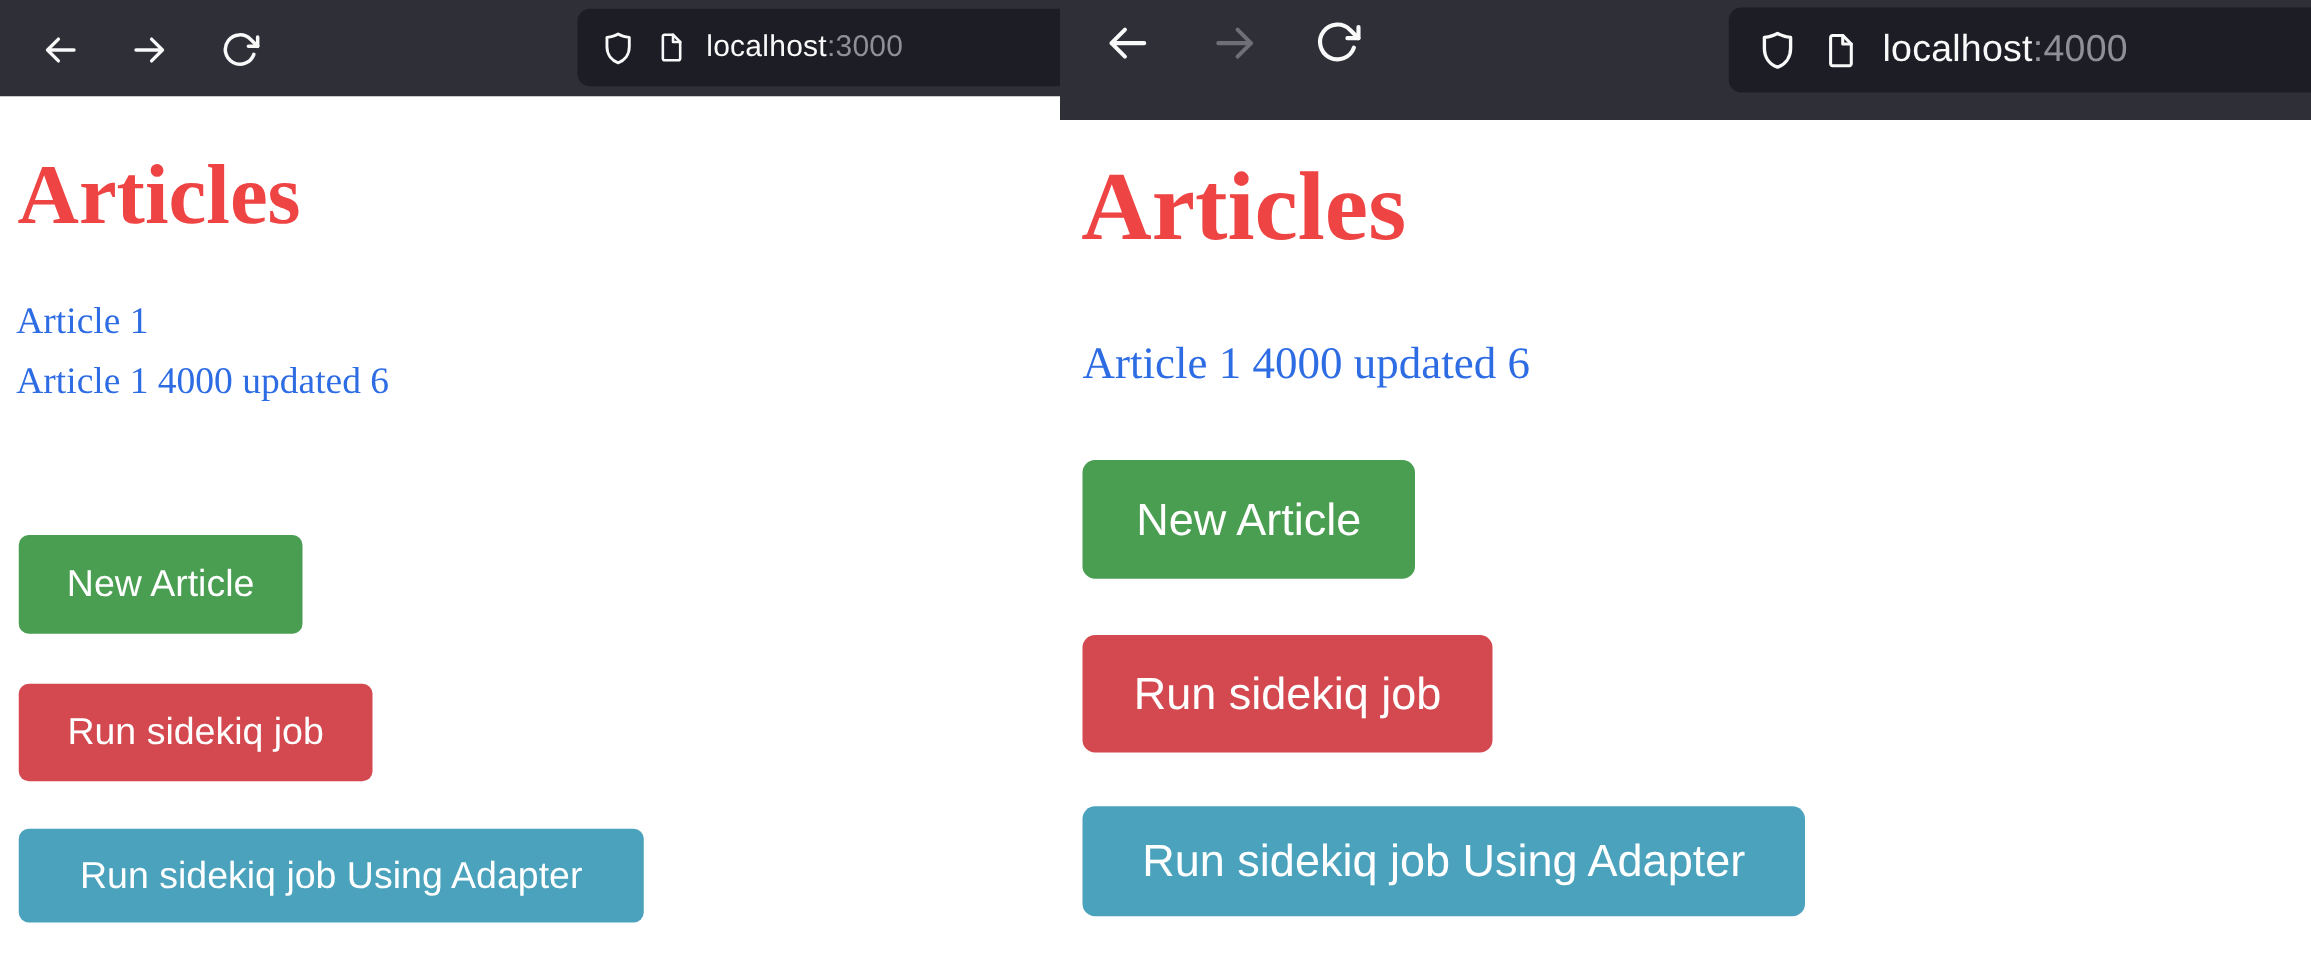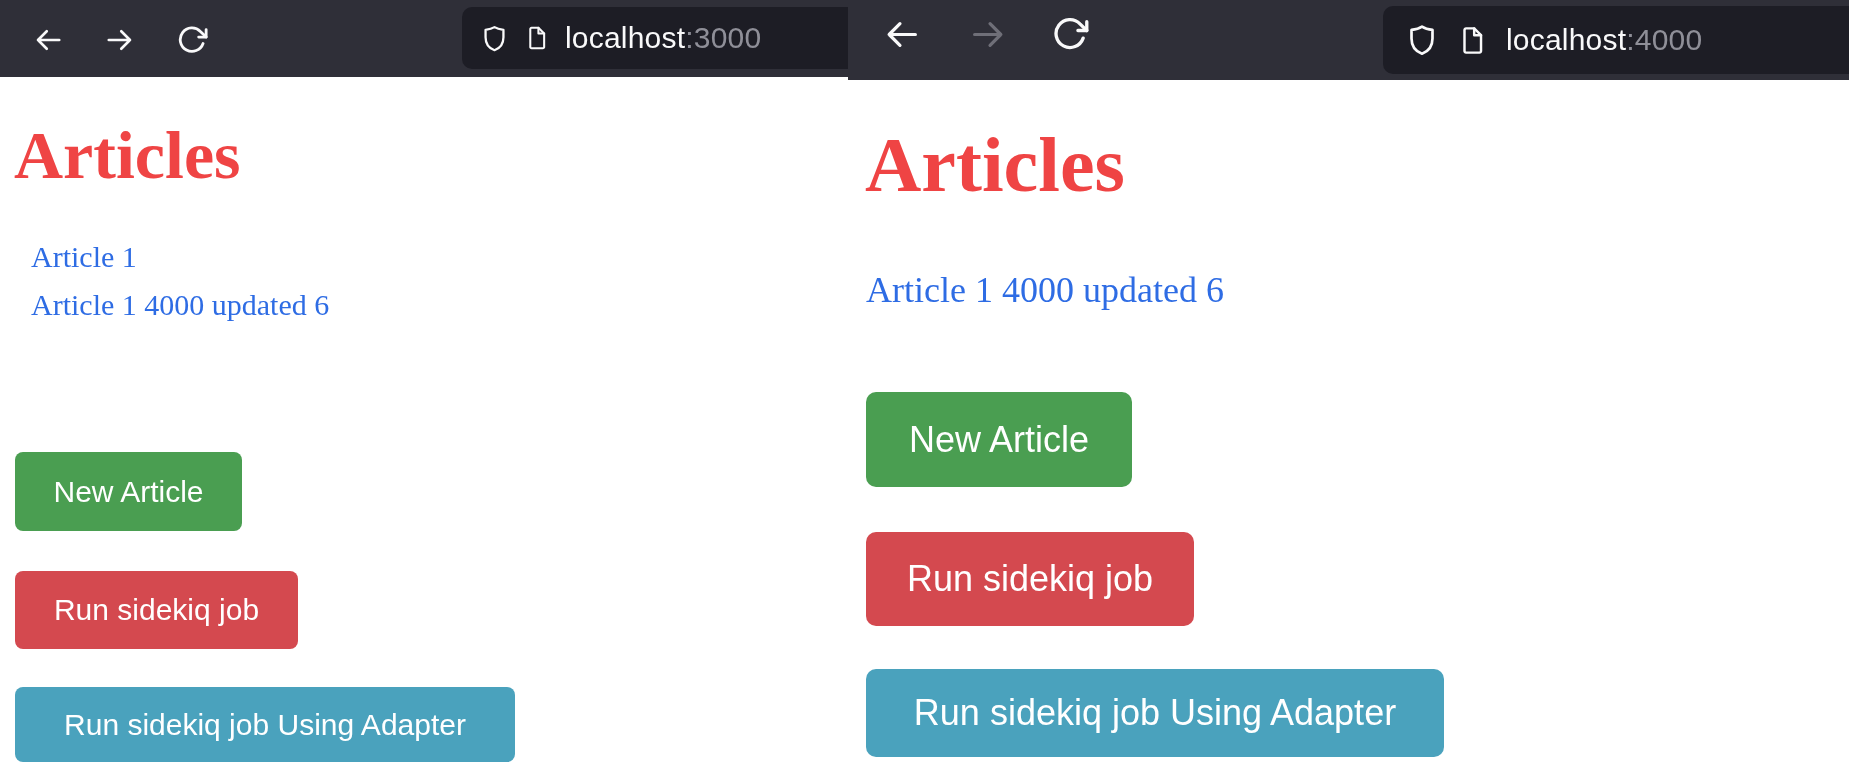--- a/index.html
+++ b/index.html
@@ -9,21 +9,21 @@
     overflow:hidden; background:#fff;
     font-family:"Liberation Sans", sans-serif;
   }
   .pane { position:absolute; top:0; height:774px; overflow:hidden; background:#fff; }
   .pane-left  { left:0;   width:848px; }
   .pane-right { left:848px; width:1001px; }
 
   
   .toolbar { position:absolute; left:0; right:0; top:0; background:#2f2f38; }
   .pane-left  .toolbar { height:77px; }
-  .pane-right .toolbar { height:80px; }
+  .pane-right .toolbar { height:96px; }
 
   .navbtn { position:absolute; color:#f9f9fa; cursor:pointer; }
   .navbtn.disabled { color:#6f6f78; }
   .navbtn svg { display:block; width:100%; height:100%; }
 
   .pane-left  .nav-back    { left:33px;  top:25px; width:30px; height:30px; }
   .pane-left  .nav-forward { left:105px; top:25px; width:30px; height:30px; }
   .pane-left  .nav-reload  { left:176px; top:24px; width:32px; height:32px; }
 
   .pane-right .nav-back    { left:35px;  top:16px; width:37px; height:37px; }
@@ -38,42 +38,42 @@
   .pane-right .urlbar { left:535px; top:6px;  height:68px; right:-14px; padding-left:22px; gap:18px; }
 
   .chip-icon { color:#f9f9fa; flex:0 0 auto; }
   .chip-icon svg { display:block; width:100%; height:100%; }
   .pane-left  .shield { width:29px; height:29px; }
   .pane-left  .doc    { width:26px; height:26px; }
   .pane-right .shield { width:34px; height:34px; }
   .pane-right .doc    { width:31px; height:31px; }
 
   .urltext { white-space:nowrap; color:#f9f9fa; letter-spacing:.2px; }
-  .pane-left  .urltext { font-size:30px; }
+  .pane-left  .urltext { font-size:24px; }
   .pane-right .urltext { font-size:30px; }
   .urltext .dim { color:#8f8f98; }
 
   
   .page-title {
     position:absolute; color:#ef4444; font-weight:bold;
     font-family:"Liberation Serif", serif; line-height:1;
   }
   .pane-left  .page-title { left:14px; top:121px; font-size:68px; }
   .pane-right .page-title { left:17px; top:126px; font-size:78px; }
 
   .links { position:absolute; font-family:"Liberation Serif", serif; }
-  .pane-left  .links { left:31px; top:233px; font-size:30px; line-height:48px; }
+  .pane-left  .links { left:13px; top:233px; font-size:30px; line-height:48px; }
   .pane-right .links { left:18px; top:266px; font-size:36px; line-height:48px; }
   .links a { color:#2e6ce4; text-decoration:none; display:block; cursor:pointer; }
 
   .btn {
     position:absolute; border:none; border-radius:8px; color:#fff;
     font-family:"Liberation Sans", sans-serif; cursor:pointer;
     display:flex; align-items:center; justify-content:center;
-    padding:0; line-height:1;margin-top:24px;
+    padding:0; line-height:1;
   }
   .btn-success { background:#4a9e51; }
   .btn-danger  { background:#d4494f; }
   .btn-info    { background:#4aa2bd; }
 
   .pane-left  .btn { font-size:30px; }
   .pane-left  .btn-new     { left:15px; top:428px; width:227px; height:79px; }
   .pane-left  .btn-job     { left:15px; top:547px; width:283px; height:78px; }
   .pane-left  .btn-adapter { left:15px; top:663px; width:500px; height:75px; }
 

